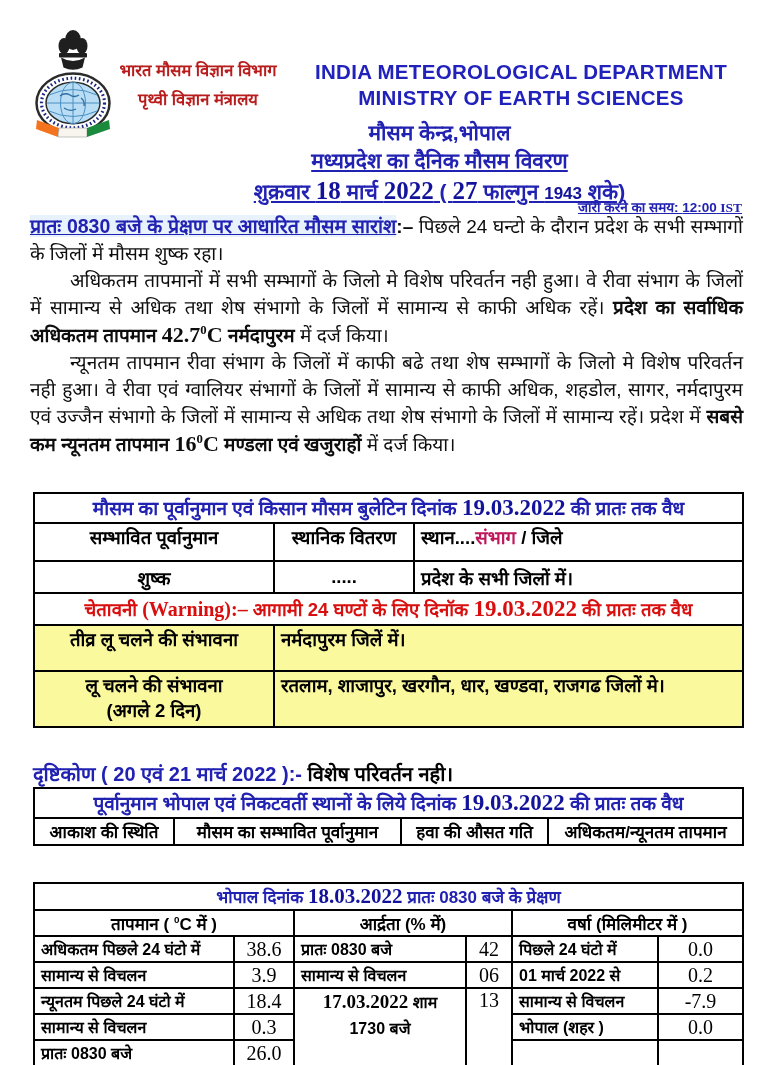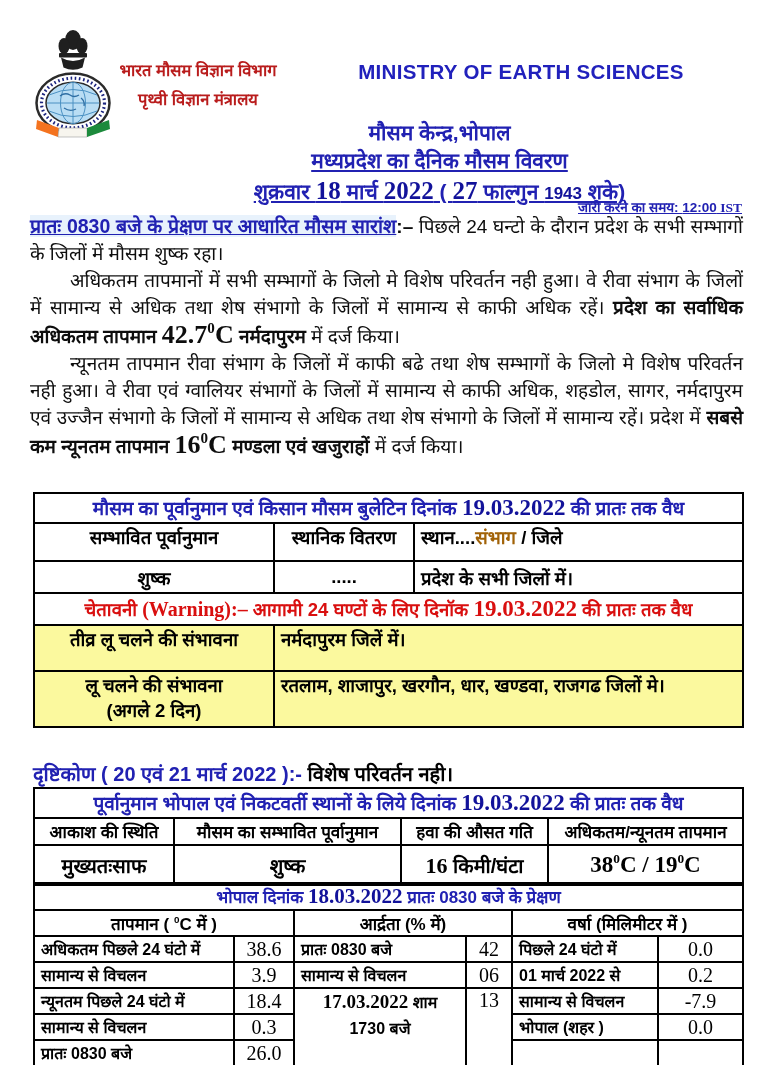--- a/index.html
+++ b/index.html
@@ -37,32 +37,32 @@
     position:absolute; left:30px; top:213px; width:713px;
     font-size:19px; line-height:27px; text-align:justify; color:#0d0d0d;
   }
   .body-text p { margin:0; }
   .indent { text-indent:40px; }
   .sum-head {
     color:#2121b2; font-weight:bold; text-decoration:underline;
     background:#e8f2fc; font-size:19.5px;
   }
   .b { font-weight:bold; }
-  .temp-serif { font-family:"Liberation Serif", serif; font-weight:bold; font-size:26px; }
+  .temp-serif { font-family:"Liberation Serif", serif; font-weight:bold; font-size:22px; }
   sup { font-size:58%; vertical-align:super; line-height:0; }
   
   table { border-collapse:collapse; table-layout:fixed; }
   td, th { border:2px solid #000; padding:0 6px; font-weight:bold; }
   .t-title { color:#2121b2; font-weight:bold; font-size:19px; text-align:center; }
   .t-date  { font-family:"Liberation Serif", serif; font-size:23px; color:#12129a; }
   .t1 { position:absolute; left:33px; top:492px; width:709px; font-size:18.5px; }
   .t1 .hdr-cell { text-align:center; vertical-align:top; }
   .t1 .left { text-align:left; }
   .t1 .ctr  { text-align:center; }
-  .blue-word { color:#a16207; }
+  .blue-word { color:#be185d; }
   .warning-cell { color:#d90f0f; text-align:center; font-size:18.5px; }
   .warn-en { font-family:"Liberation Serif", serif; font-size:20px; }
   .warn-date { font-family:"Liberation Serif", serif; font-size:23px; }
   .yellow td { background:#fbf99e; vertical-align:top; }
   .outlook { position:absolute; left:33px; top:760px; font-size:20px; font-weight:bold; }
   .outlook .blue { color:#2121b2; }
   .t2 { position:absolute; left:33px; top:787px; width:709px; font-size:17px; }
   .t2 td { text-align:center; }
   .t2 .data { font-size:20px; }
   .wind-num { font-family:"Liberation Serif", serif; font-size:22px; }
@@ -108,20 +108,21 @@
       <path d="M25 102 L53 102 L53 111 L24 111 Z" fill="#f7f5ee" stroke="#9a9a9a" stroke-width="0.6"></path>
       <path d="M53 102 L75 94 L76 103 L53 111 Z" fill="#1c8a3c"></path>
     </g>
   </svg>
 
   <div class="hdr-hindi">
     <div>भारत मौसम विज्ञान विभाग</div>
     <div>पृथ्वी विज्ञान मंत्रालय</div>
   </div>
   <div class="hdr-english">
+    <div>INDIA METEOROLOGICAL DEPARTMENT</div>
     <div>MINISTRY OF EARTH SCIENCES</div>
   </div>
 
   <div class="center-block">
     <div class="center-line1">मौसम केन्द्र,भोपाल</div>
     <div class="center-line2"><span class="u">मध्यप्रदेश का दैनिक मौसम विवरण</span></div>
     <div class="center-line3">
       <span class="u">
         <span>शुक्रवार </span><span class="date-num">18</span><span> मार्च </span><span class="date-num">2022</span><span> ( </span><span class="date-num">27</span><span> फाल्गुन </span><span class="date-num date-num-sm">1943</span><span> शके)</span>
       </span>
@@ -202,30 +203,20 @@
         <tr style="height:30px">
       <td colspan="4" class="t-title">
         <span>पूर्वानुमान भोपाल एवं निकटवर्ती स्थानों के लिये दिनांक </span><span class="t-date">19.03.2022</span><span> की प्रातः तक वैध</span>
       </td>
     </tr>
     <tr style="height:27px">
       <td>आकाश की स्थिति</td>
       <td>मौसम का सम्भावित पूर्वानुमान</td>
       <td>हवा की औसत गति</td>
       <td>अधिकतम/न्यूनतम तापमान</td>
-    </tr>
-    <tr style="height:40px">
-      <td class="data">मुख्यतःसाफ</td>
-      <td class="data">शुष्क</td>
-      <td class="data">
-        <span class="wind-num">16</span><span> किमी/घंटा</span>
-      </td>
-      <td class="temp-cell">
-        <span>38</span><sup>0</sup><span>C</span><span> / </span><span>19</span><sup>0</sup><span>C</span>
-      </td>
     </tr>
   </tbody>
     </table>
 
   <table class="t3">
     <colgroup>
         <col style="width:200px">
         <col style="width:60px">
         <col style="width:172px">
         <col style="width:46px">

